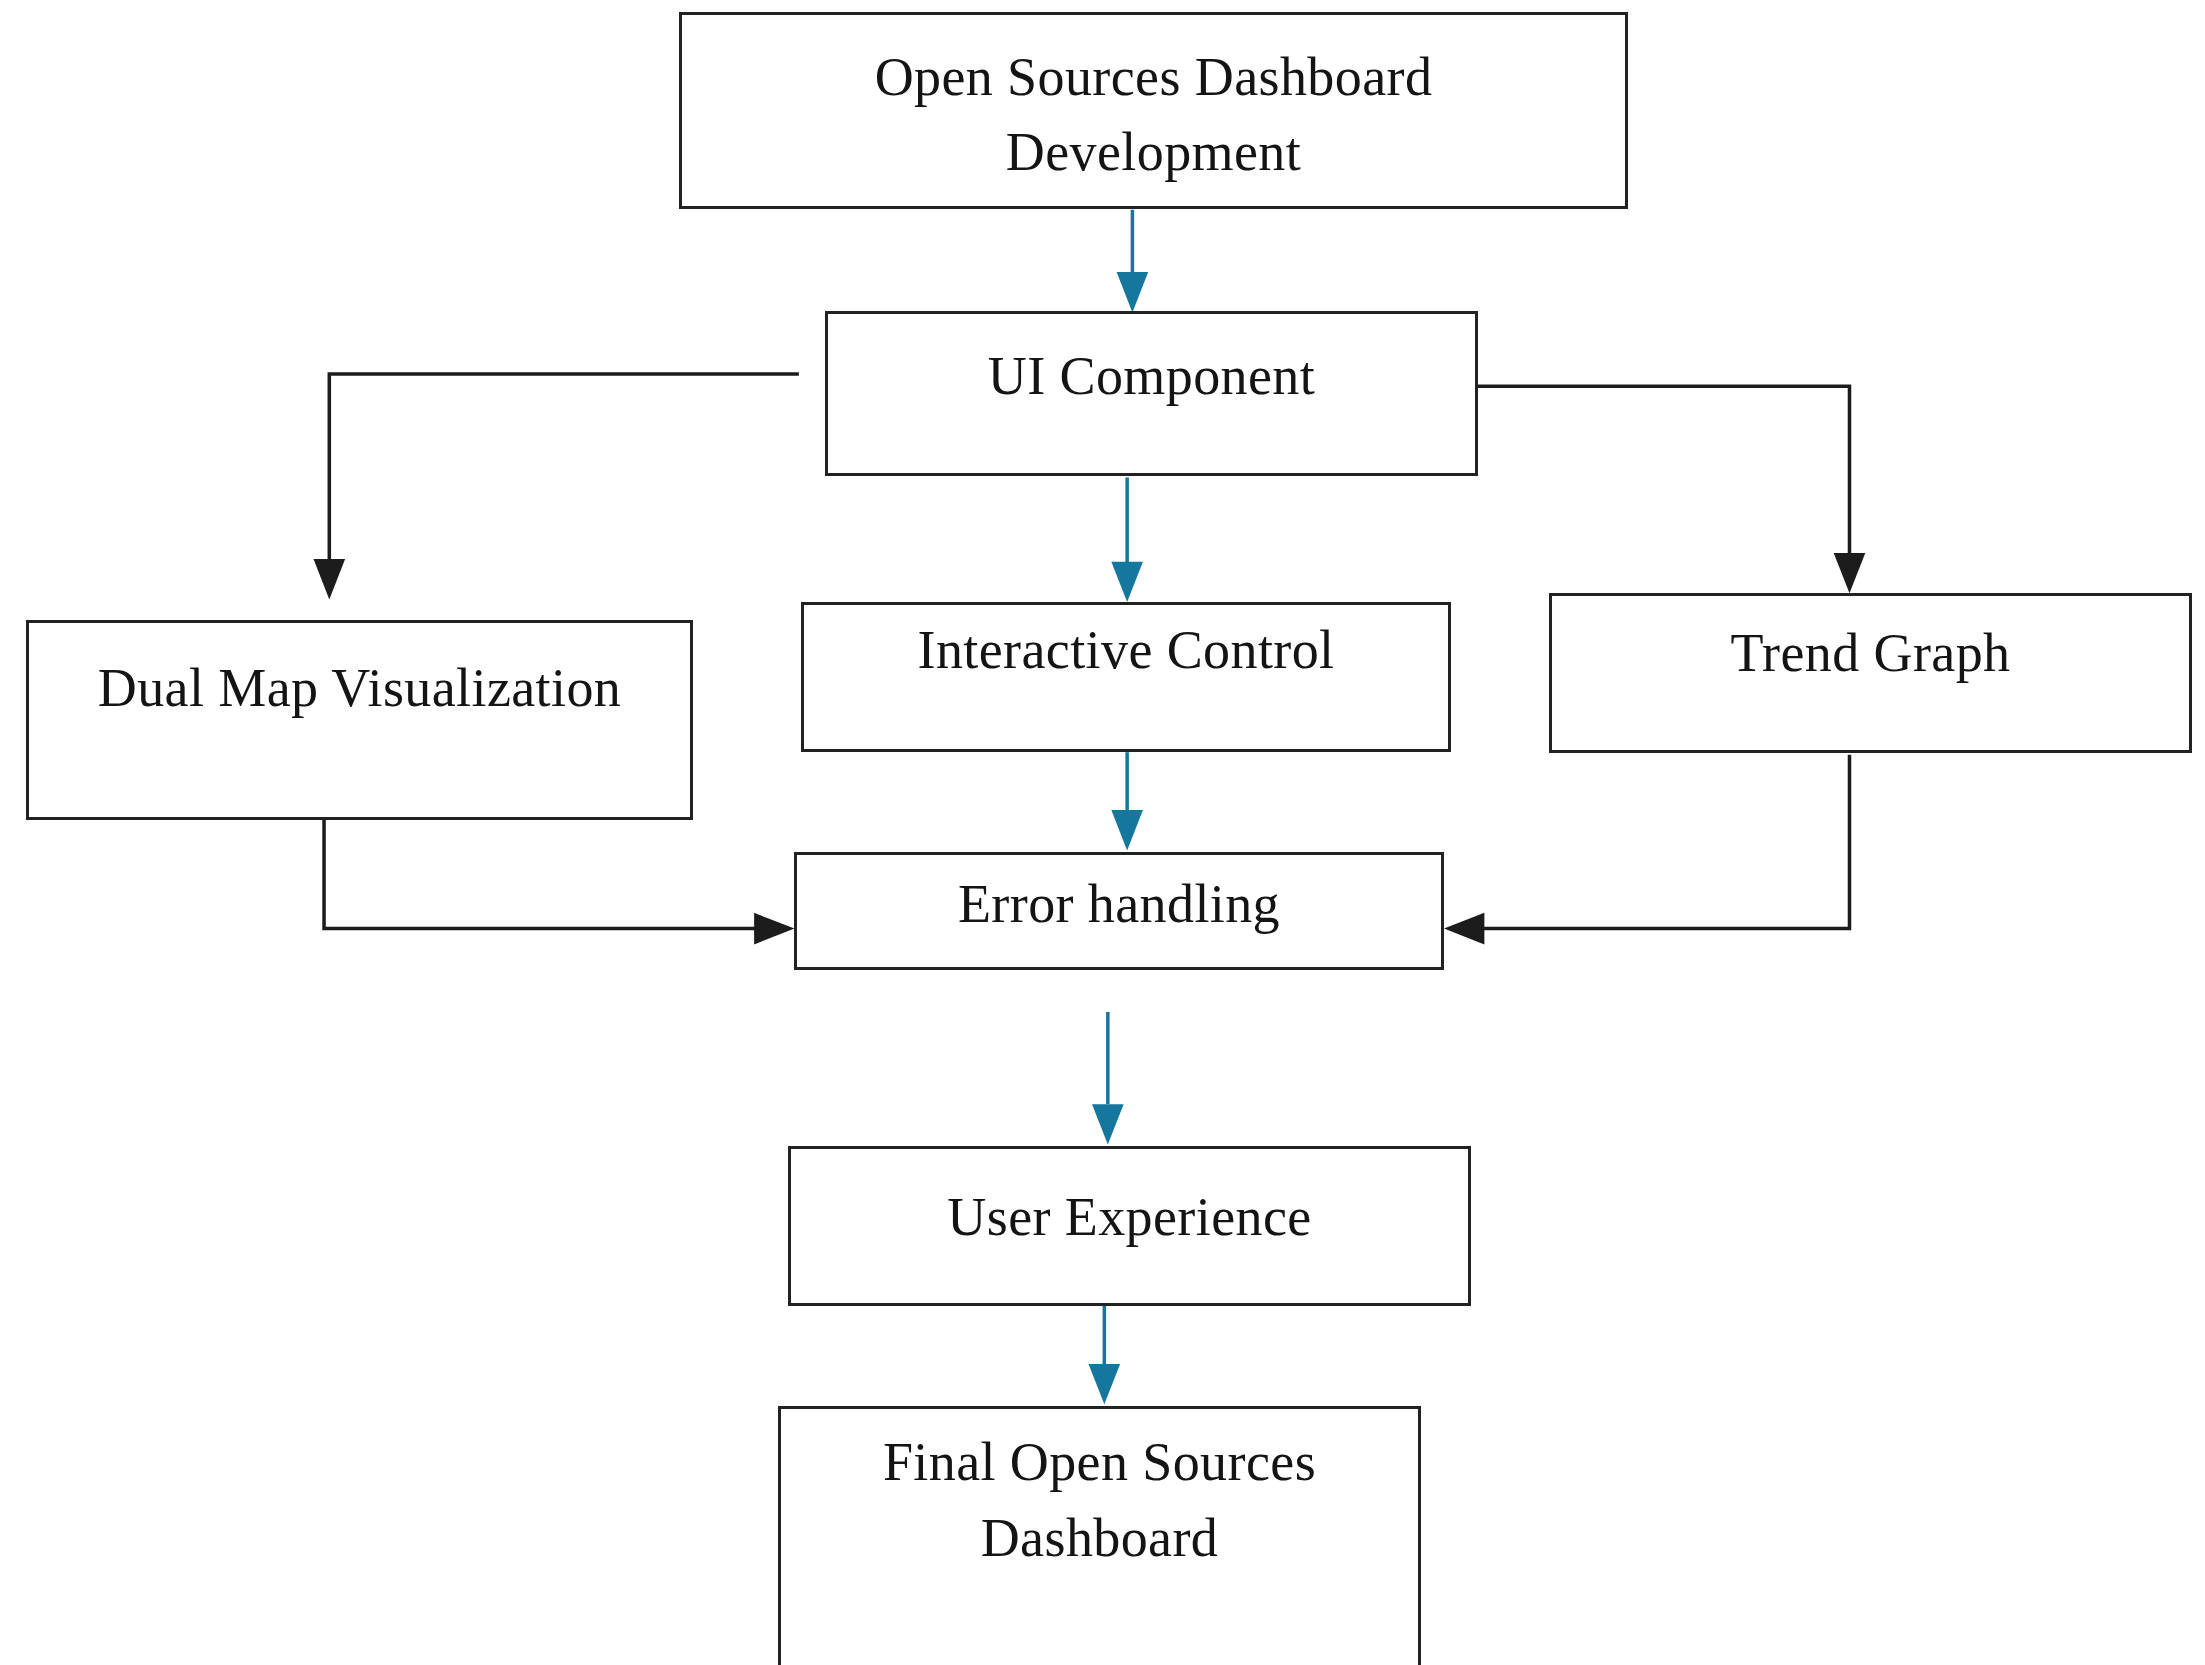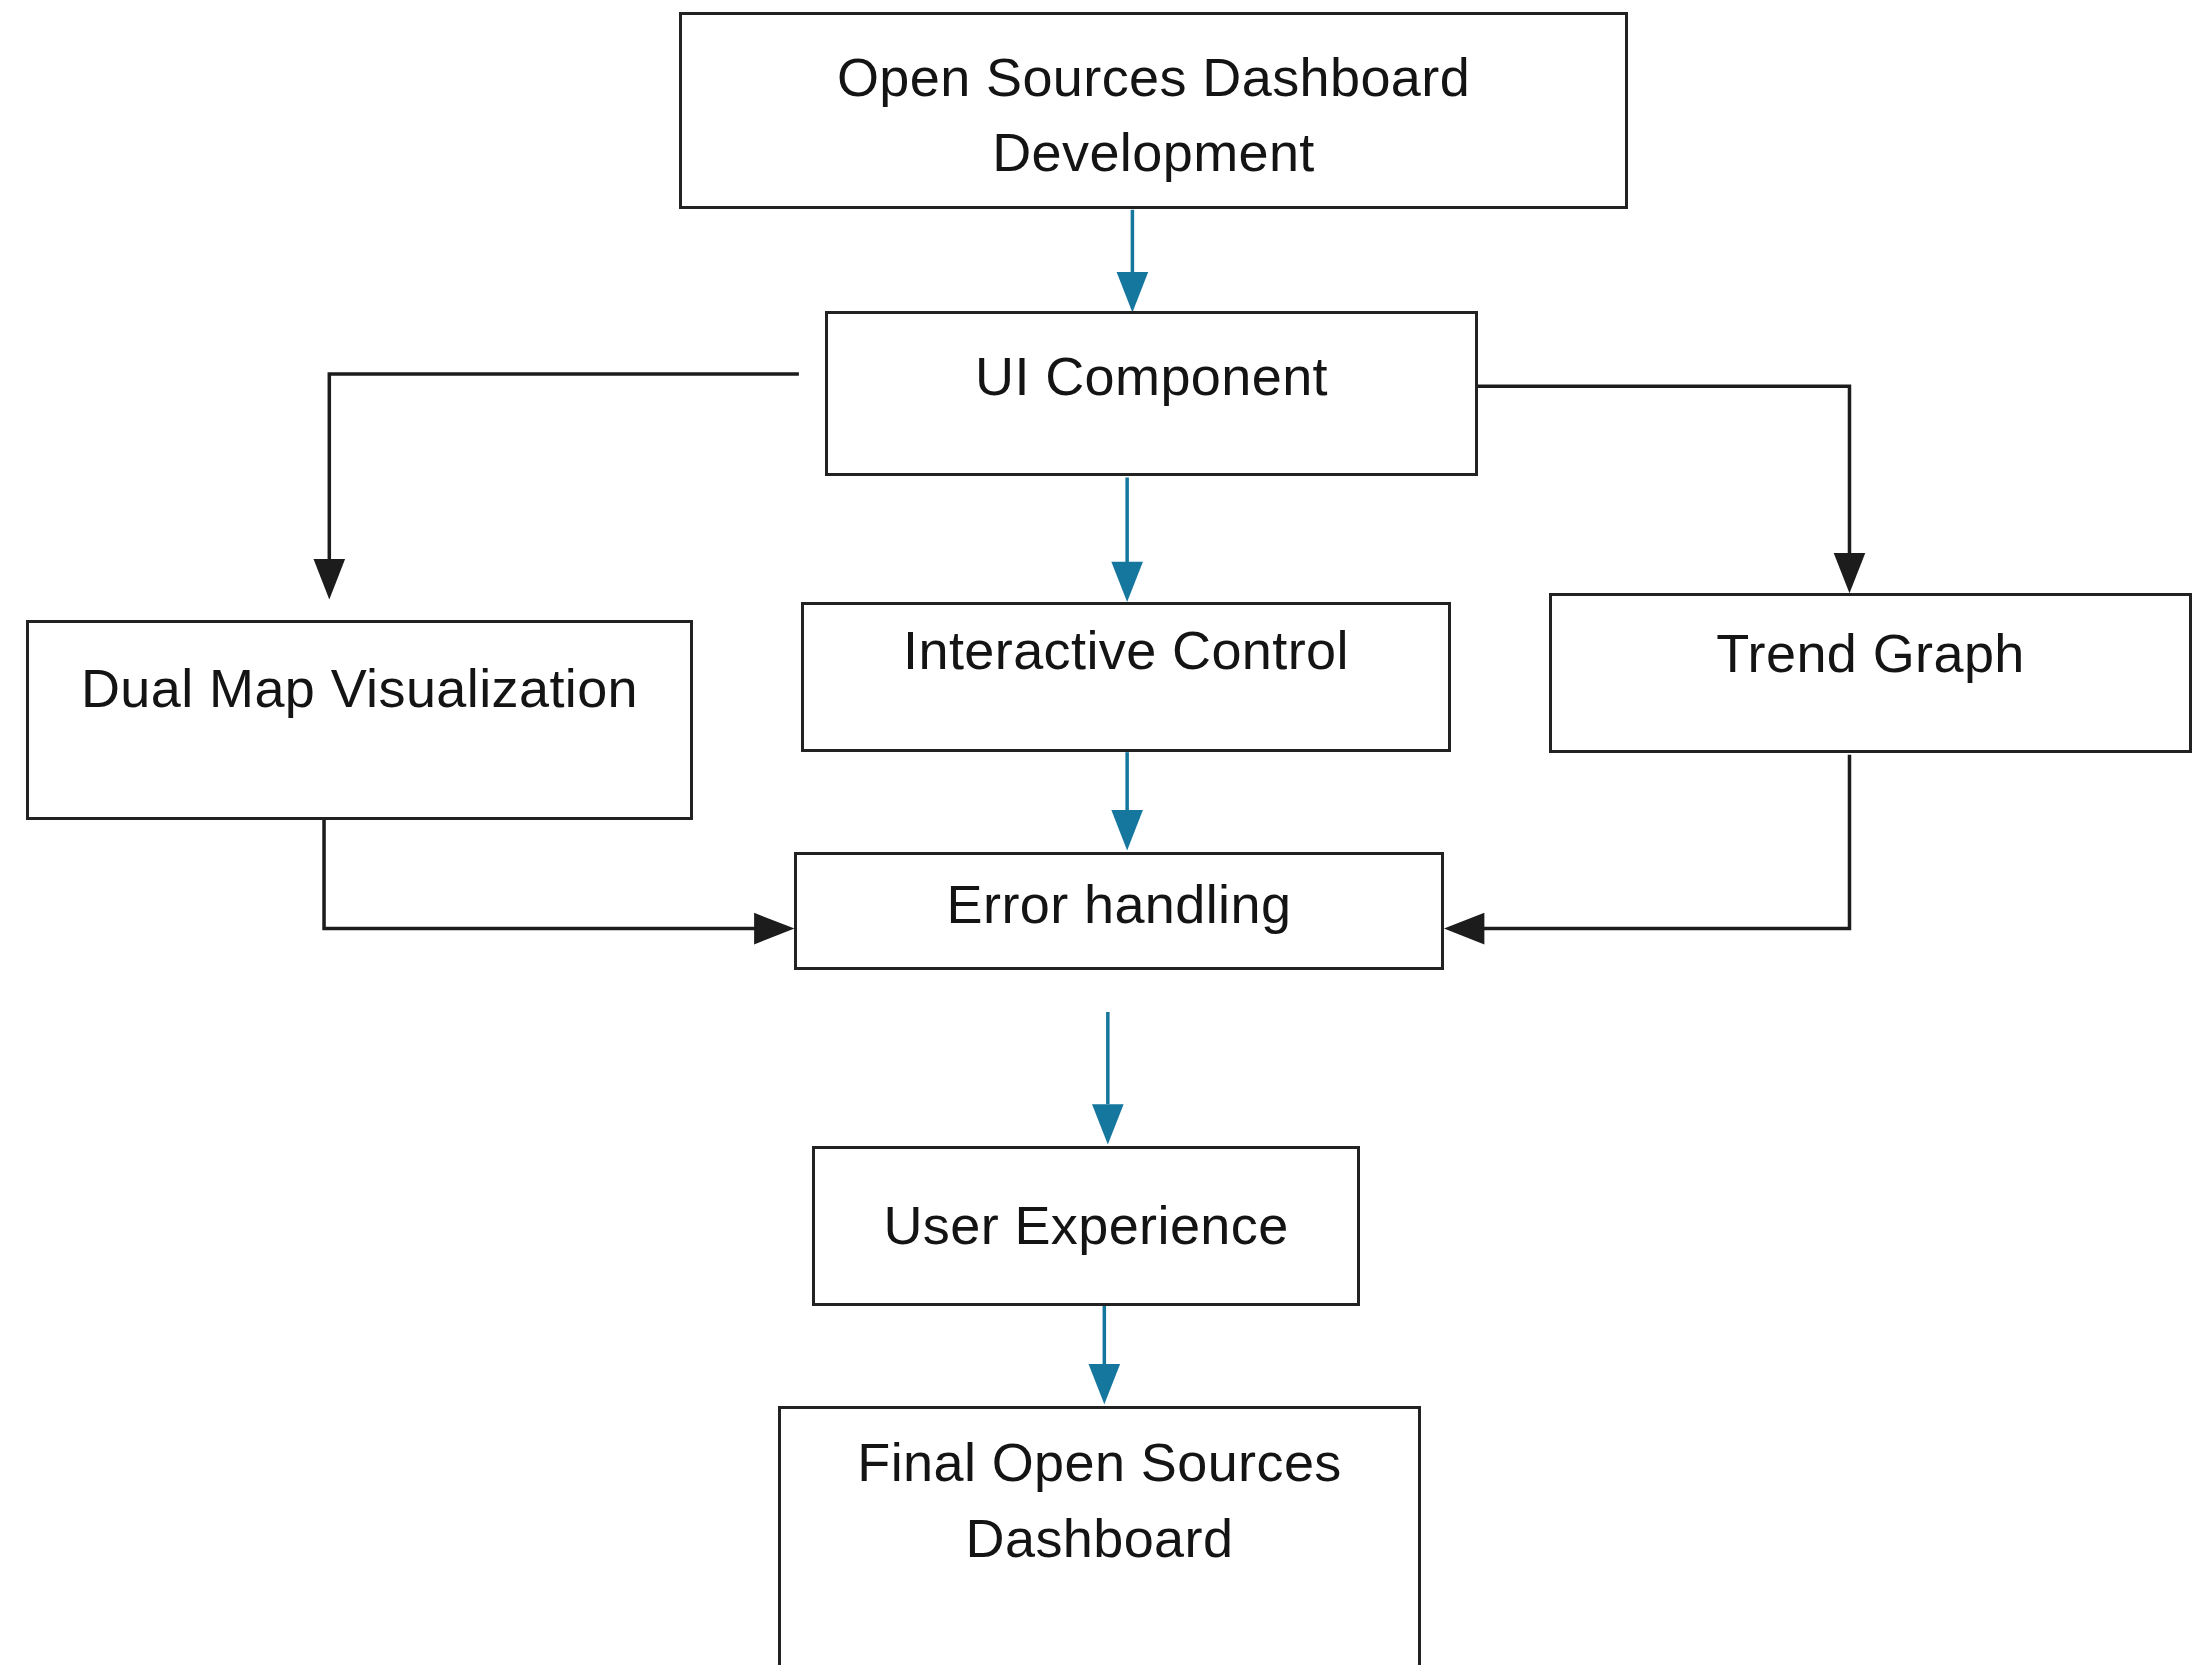--- a/index.html
+++ b/index.html
@@ -1,21 +1,21 @@
 <!DOCTYPE html>
 <html style="--arrow-blue: #15769E; --arrow-black: #1c1c1c; --box-border: #222222; --text-color: #141414;font-size:14px"><head>
 <meta charset="utf-8">
 <style>
   html, body { margin: 0; padding: 0; background: #ffffff; }
   .canvas {
     position: relative;
     width: 2206px;
     height: 1665px;
     background: #ffffff;
-    font-family: Liberation Sans, sans-serif;
+    font-family: Liberation Serif, serif;
     overflow: hidden;
   }
   .edges {
     position: absolute;
     left: 0; top: 0;
     width: 2206px;
     height: 1665px;
     display: block;
   }
   .edge-line {
@@ -116,21 +116,21 @@
   </div>
 
   <div class="node" style="left:1549px; top:593px; width:643px; height:160px; padding-top:20px;">
     <span class="label">Trend Graph</span>
   </div>
 
   <div class="node" style="left:794px; top:852px; width:650px; height:118px; padding-top:12px;">
     <span class="label">Error handling</span>
   </div>
 
-  <div class="node" style="left:788px; top:1146px; width:548px; height:160px; padding-top:39px;margin-left:24px;">
+  <div class="node" style="left:788px; top:1146px; width:683px; height:160px; padding-top:31px;">
     <span class="label">User Experience</span>
   </div>
 
   <div class="node" style="left:778px; top:1406px; width:643px; height:265px; padding-top:16px;">
     <span class="label">Final Open Sources
 Dashboard</span>
   </div>
 
 </div>
 

